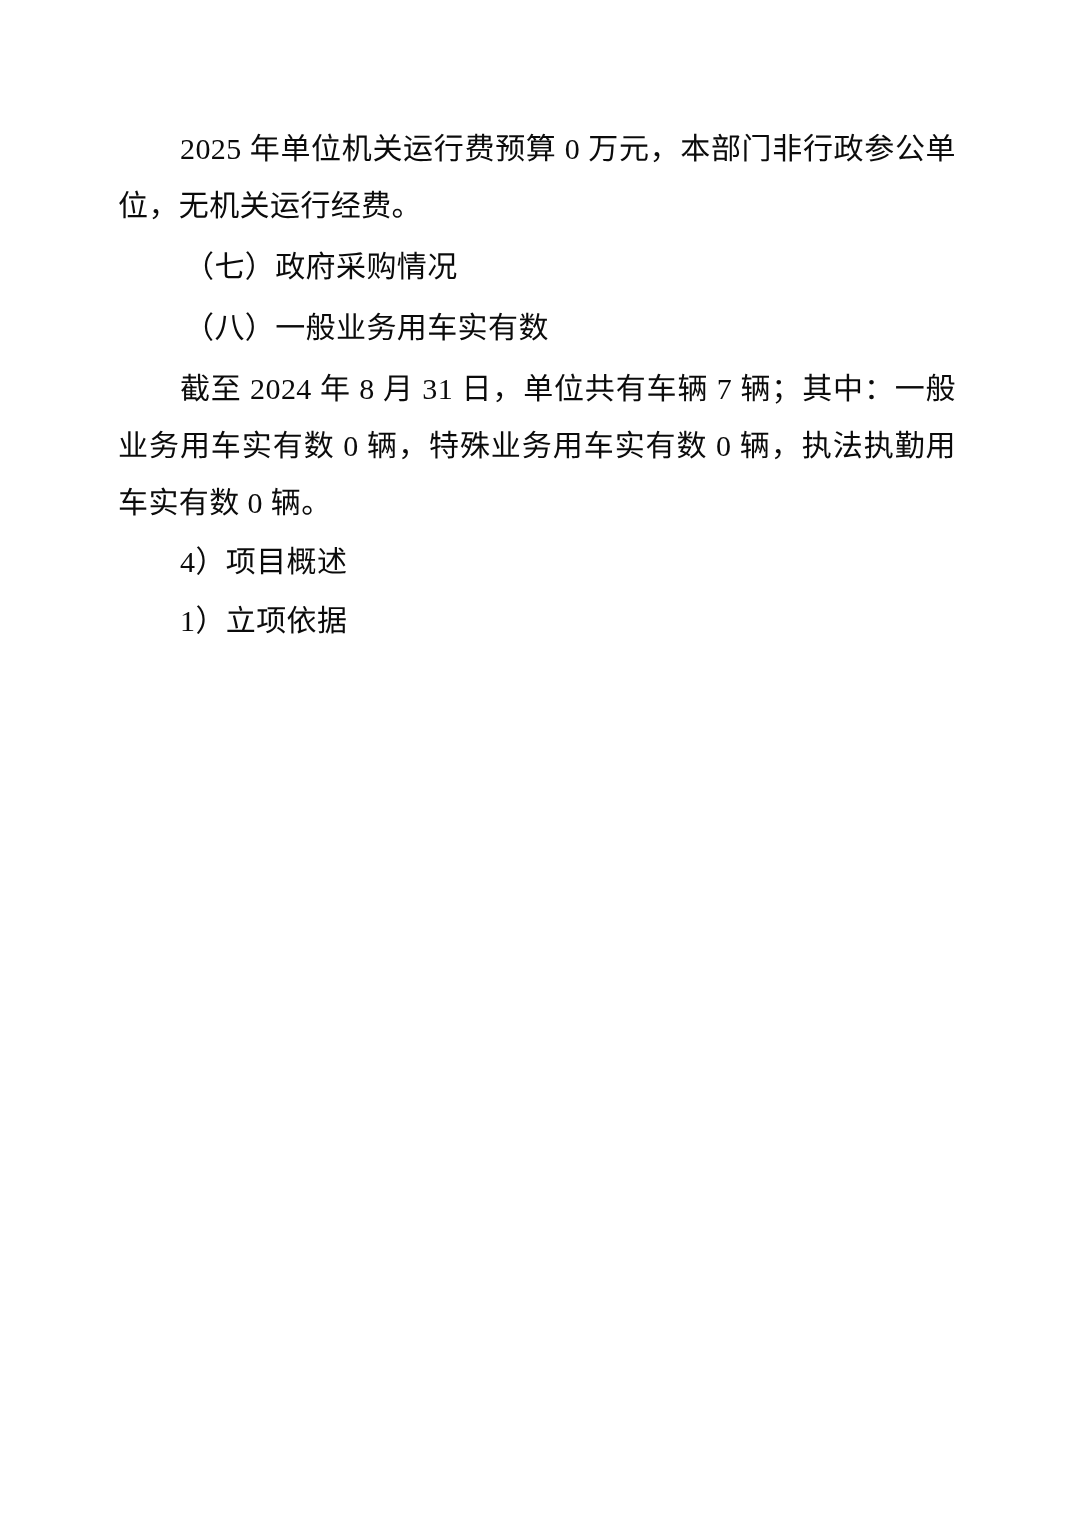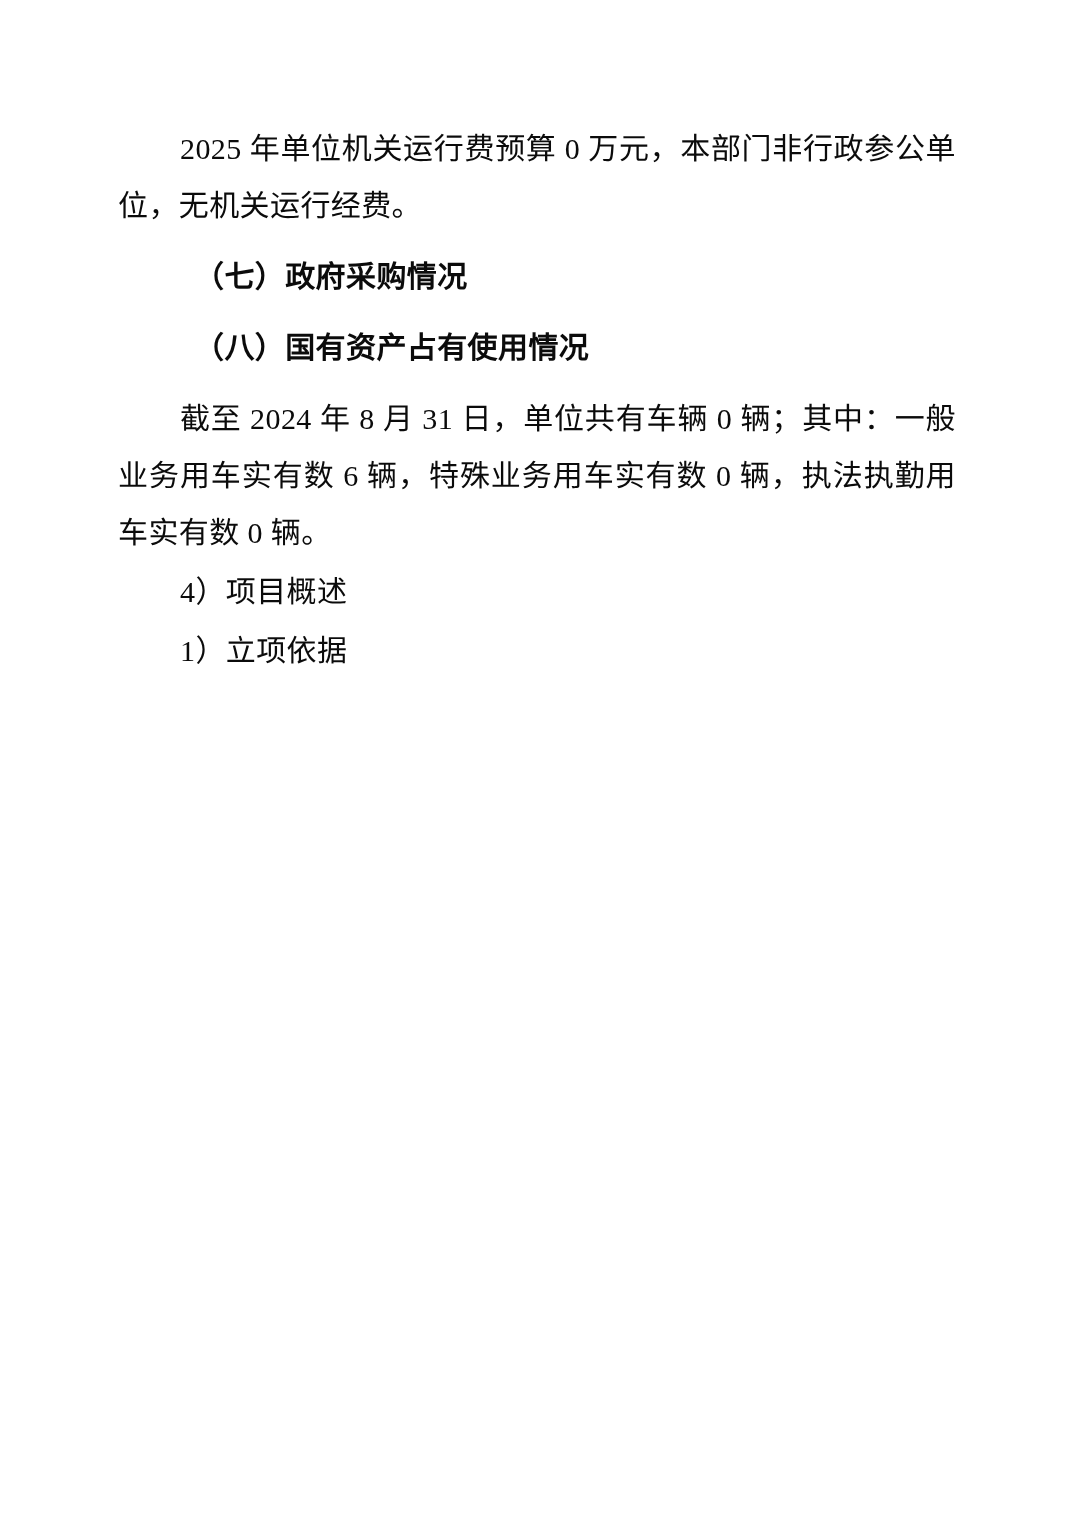--- a/index.html
+++ b/index.html
@@ -26,45 +26,45 @@
     text-justify: inter-ideograph;
     letter-spacing: 0.4px;
     margin: 0;
   }
   .indent {
     text-indent: 62px;
   }
   .heading {
     font-size: 30px;
     line-height: 57px;
-    font-weight: bold;
-    margin: 14px;
+    font-weight: normal;
+    margin: 4px;
     text-indent: 62px;
     letter-spacing: 0.4px;
   }
   .heading.hang {
     text-indent: 62px;
   }
   .para {
     margin: 0 0 2px 0;
   }
 </style>
 </head>
 <body>
 
 <div class="page">
 
   <p class="body-text indent para">2025 年单位机关运行费预算 0 万元，本部门非行政参公单位，无机关运行经费。</p>
 
   <p class="heading">（七）政府采购情况</p>
 
 
-  <p class="heading">（八）国有资产占有使用情况</p>
+  <p class="heading">（八）一般业务用车实有数</p>
 
-  <p class="body-text indent para">截至 2024 年 8 月 31 日，单位共有车辆 0 辆；其中：一般业务用车实有数 6 辆，特殊业务用车实有数 0 辆，执法执勤用车实有数 0 辆。</p>
+  <p class="body-text indent para">截至 2024 年 8 月 31 日，单位共有车辆 7 辆；其中：一般业务用车实有数 0 辆，特殊业务用车实有数 0 辆，执法执勤用车实有数 0 辆。</p>
 
 
 
   <p class="body-text indent para">4）项目概述</p>
 
 
   <p class="body-text indent para">1）立项依据</p>
 
 </div>
 

